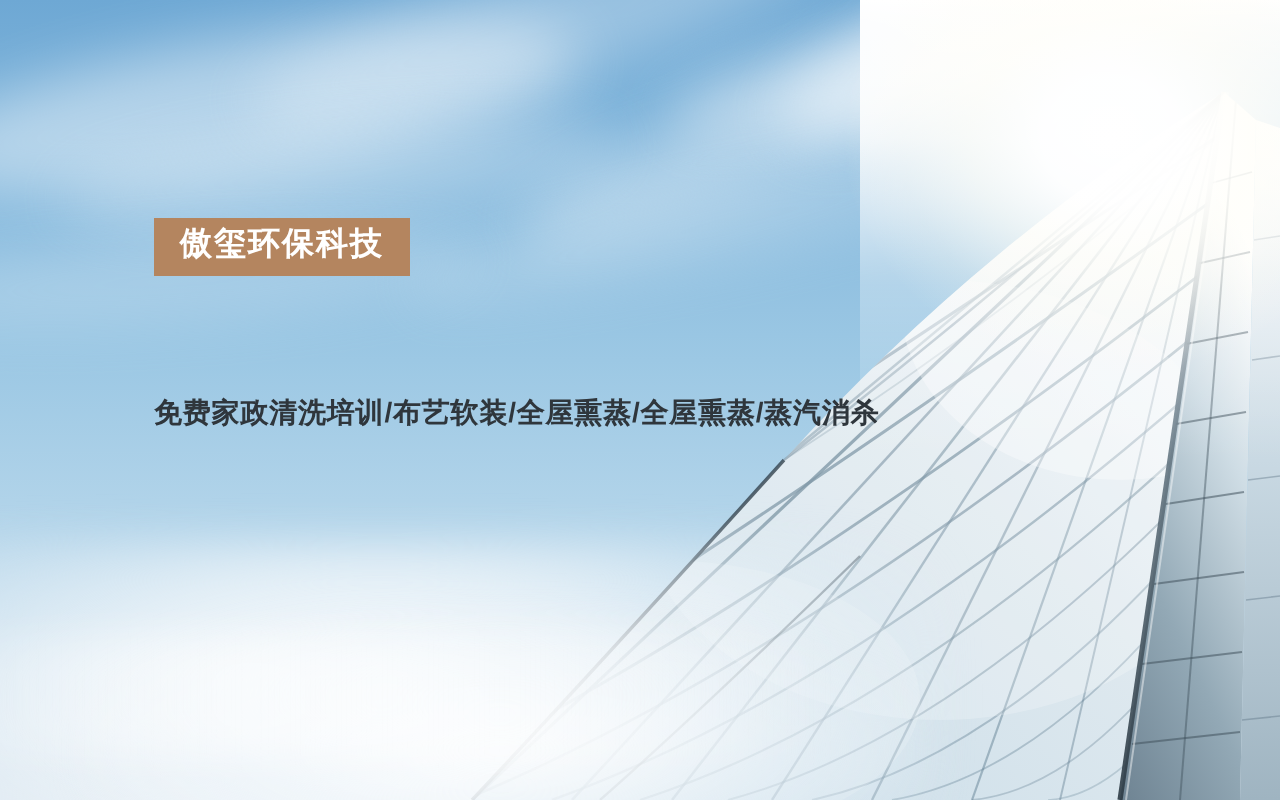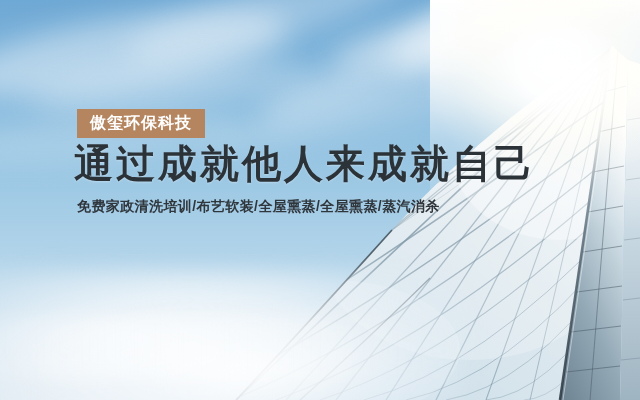--- a/index.html
+++ b/index.html
@@ -273,19 +273,18 @@
   <div class="flare"></div>
 
   <div class="haze"></div>
   <div class="haze2"></div>
   <div class="haze3"></div>
 
   <div class="copy">
 
     <div class="badge">傲玺环保科技</div>
 
-    <div class="headline">通过成就他人来成就自己</div>
 
     <div class="subline">免费家政清洗培训/布艺软装/全屋熏蒸/全屋熏蒸/蒸汽消杀</div>
 
   </div>
 
 </div>
 
 </body></html>

